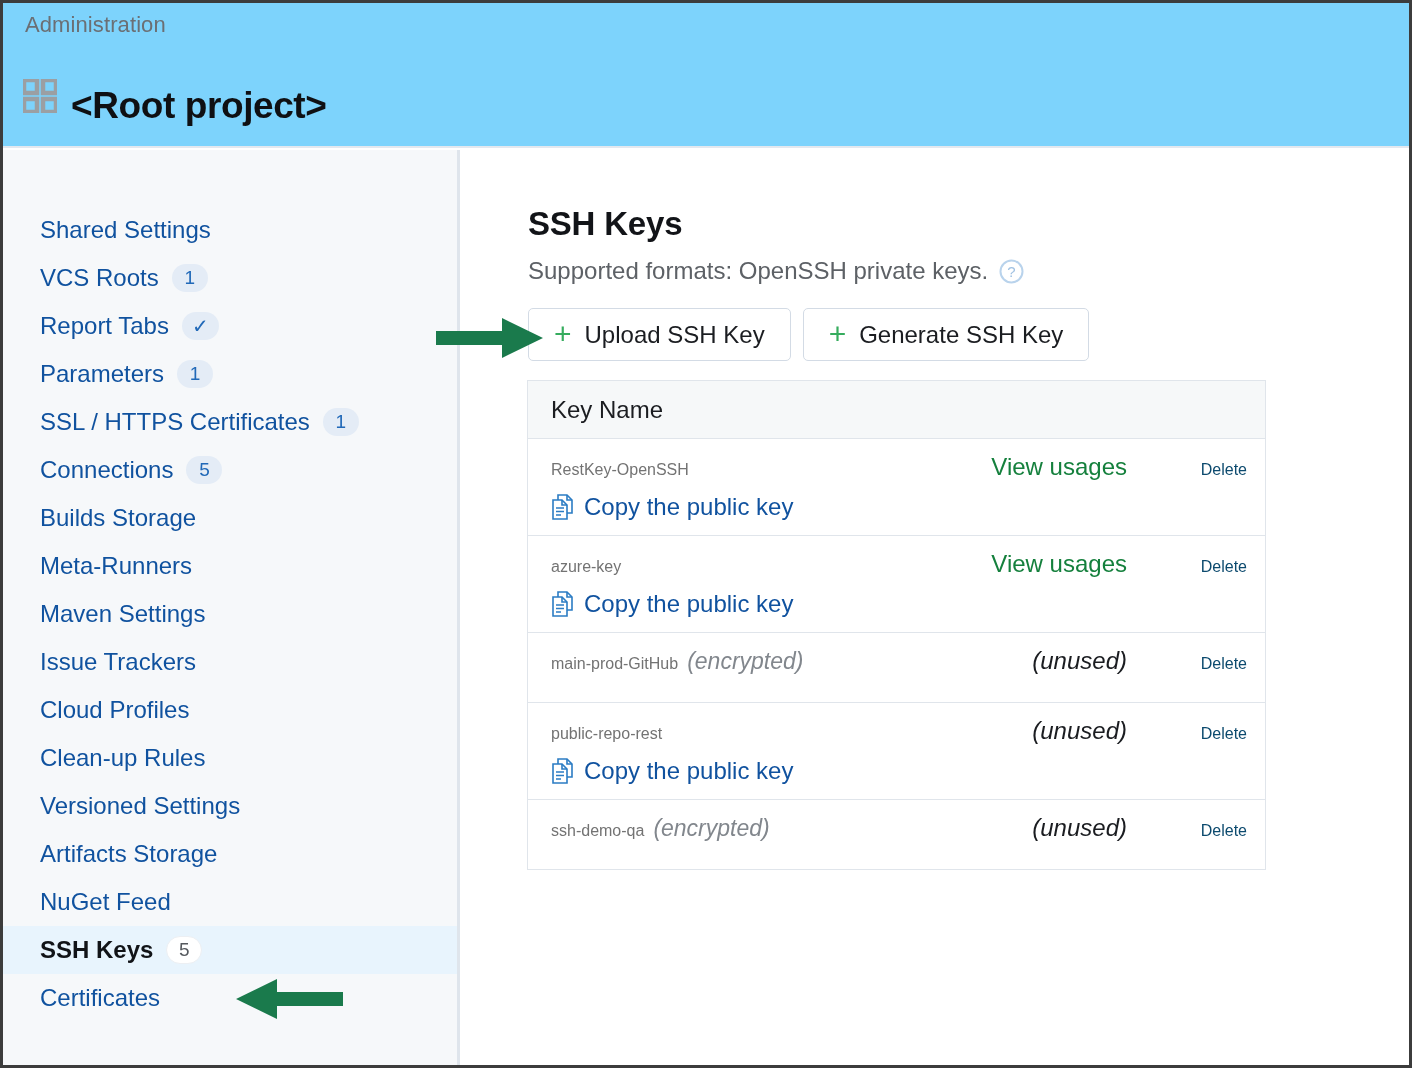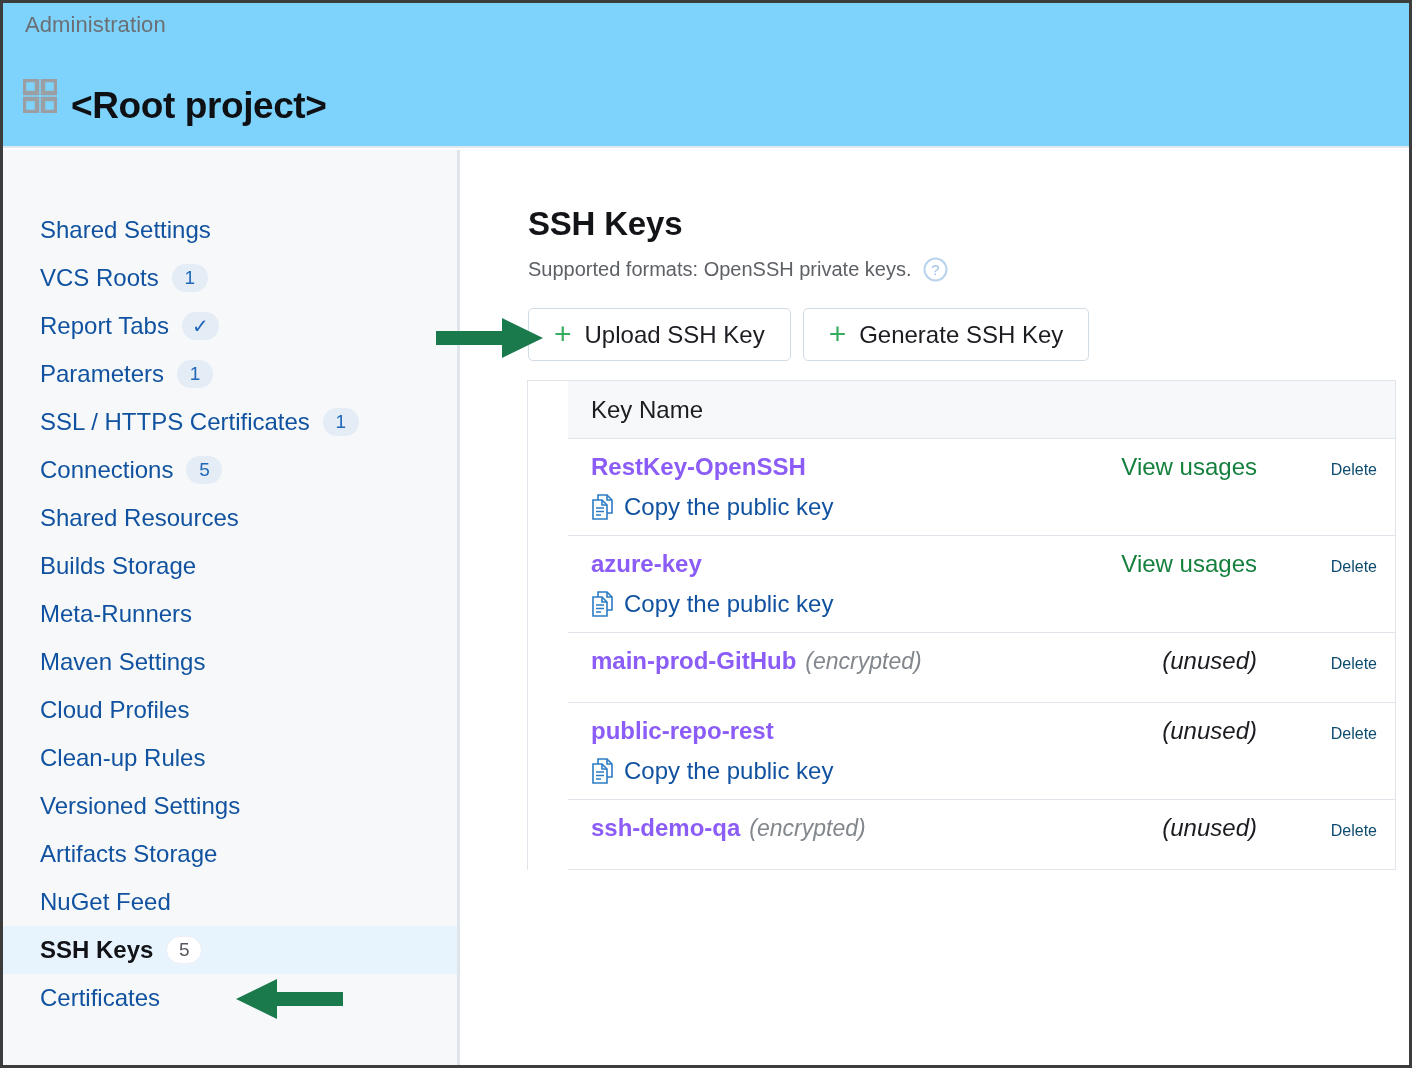--- a/index.html
+++ b/index.html
@@ -84,21 +84,21 @@
   }
   .section-title {
     position: absolute; left: 65px; top: 55px;
     font-size: 33px; font-weight: bold; color: #121418; letter-spacing: -.2px;
   }
   .subtitle-row {
     position: absolute; left: 65px; top: 107px;
     display: flex; align-items: center; gap: 11px;
   }
   .subtitle {
-    font-size: 20px; color: #5d6166;
+    font-size: 24px; color: #5d6166;
   }
   .help-icon { width: 25px; height: 25px; display: block; }
 
   .btn-row {
     position: absolute; left: 65px; top: 158px;
     display: flex; gap: 12px;
   }
   .btn {
     display: inline-flex; align-items: center; gap: 13px;
     height: 53px;
@@ -111,25 +111,24 @@
     white-space: nowrap;
   }
   .plus {
     font-size: 30px; line-height: 1; color: #36ac5e; font-weight: normal;
     position: relative; top: -1px;
   }
 
   
   .keys-table {
     position: absolute; left: 64px; top: 230px;
-    width: 869px;
+    width: 739px;
     border: 1px solid #e0e5eb;
     border-bottom: none;
     background: #ffffff;
-    padding-left: 40px;
   }
   .thead {
     height: 58px;
     background: #f6f8f9;
     border-bottom: 1px solid #e0e5eb;
     display: flex; align-items: center;
   }
   .th-keyname {
     padding-left: 23px;
     font-size: 24px; color: #1b1d21;
@@ -138,21 +137,21 @@
     position: relative;
     border-bottom: 1px solid #e0e5eb;
     padding: 14px 0 14px 0;
     min-height: 70px;
   }
   .trow-main {
     display: flex; align-items: baseline;
     padding: 0 18px 0 23px;
   }
   .key-name {
-    font-size: 24px; color: #8b5cf6; white-space: nowrap; font-weight: bold;
+    font-size: 16px; color: #737373; white-space: nowrap;
   }
   .key-flag {
     font-size: 23px; color: #82878d; font-style: italic;
     margin-left: 9px; white-space: nowrap;
   }
   .col-mid {
     margin-left: auto;
     width: 270px;
     text-align: right;
     font-size: 24px;
@@ -218,30 +217,30 @@
       </div>
       <div class="nav-item">
         <span>SSL / HTTPS Certificates</span>
         <span class="badge">1</span>
       </div>
       <div class="nav-item">
         <span>Connections</span>
         <span class="badge">5</span>
       </div>
       <div class="nav-item">
-        <span>Shared Resources</span>
-      </div>
-      <div class="nav-item">
         <span>Builds Storage</span>
       </div>
       <div class="nav-item">
         <span>Meta-Runners</span>
       </div>
       <div class="nav-item">
         <span>Maven Settings</span>
+      </div>
+      <div class="nav-item">
+        <span>Issue Trackers</span>
       </div>
       <div class="nav-item">
         <span>Cloud Profiles</span>
       </div>
       <div class="nav-item">
         <span>Clean-up Rules</span>
       </div>
       <div class="nav-item">
         <span>Versioned Settings</span>
       </div>

